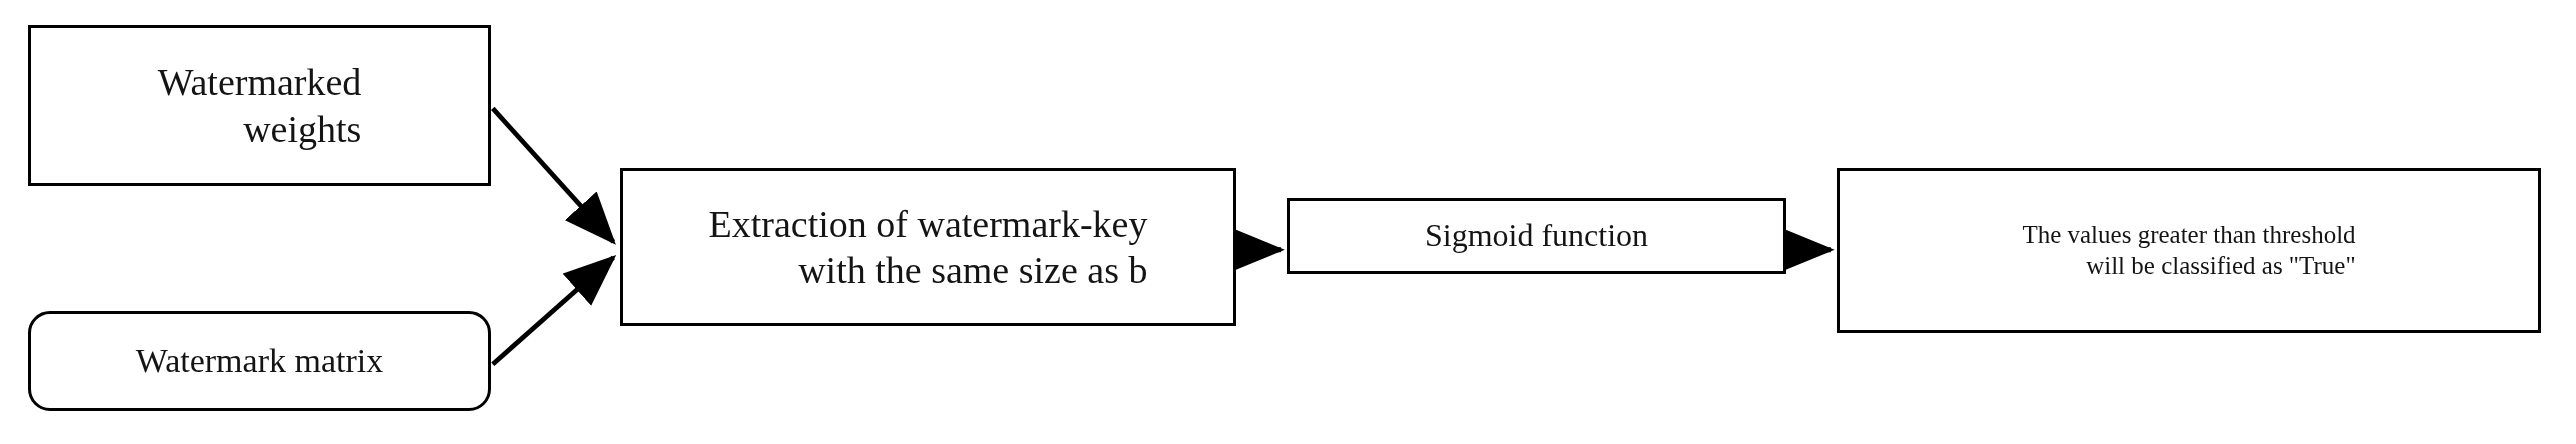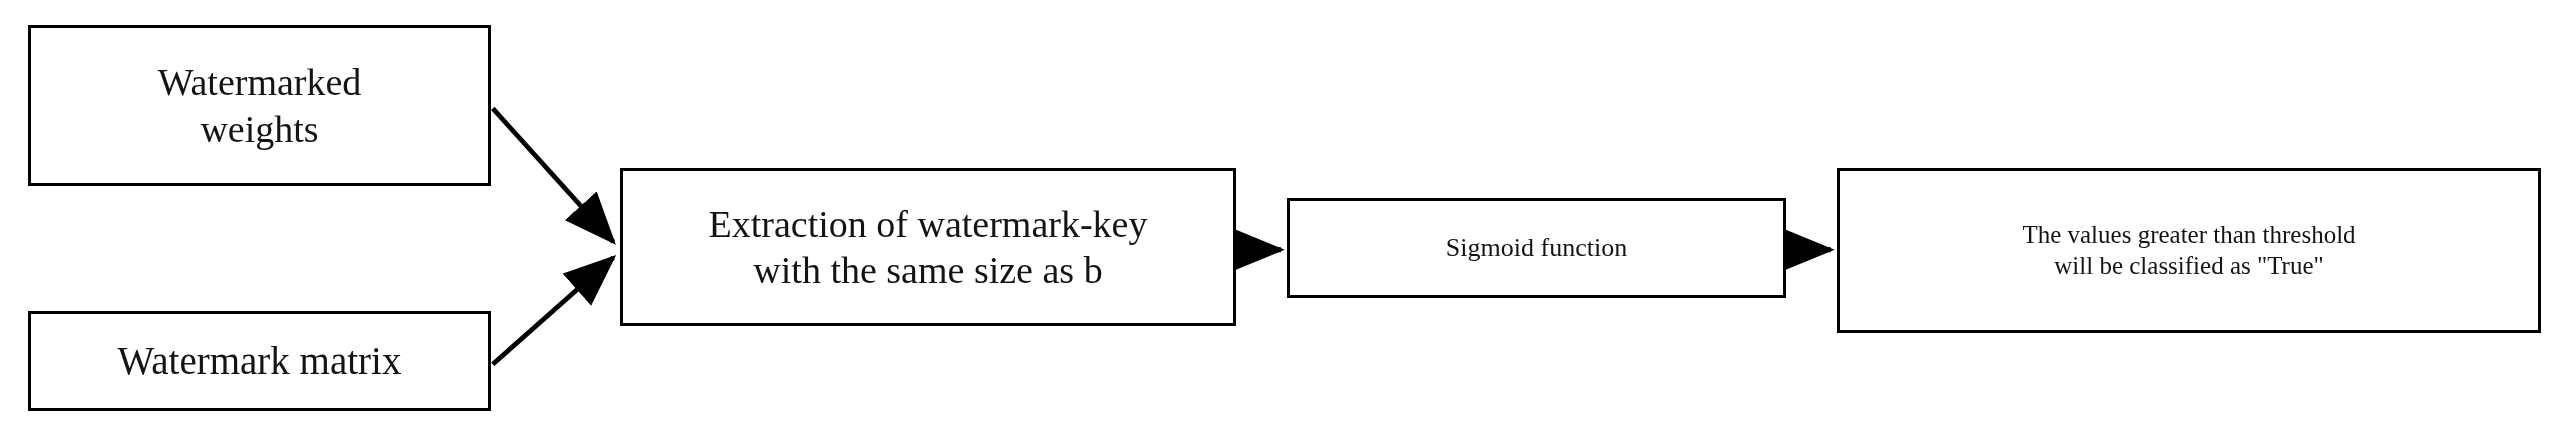--- a/index.html
+++ b/index.html
@@ -28,47 +28,48 @@
     pointer-events: none;
   }
   .node-box {
     position: absolute;
     box-sizing: border-box;
     border: 3.5px solid #000000;
     background: #ffffff;
     display: flex;
     align-items: center;
     justify-content: center;
-    text-align: center;
+    text-align: right;
     line-height: 1.22;
     color: #141414;
     z-index: 2;
   }
   .node-label {
     display: block;
     padding: 0 12px;
     white-space: pre-line;
   }
 
   
   #node-watermarked-weights {
     left: 28px;  top: 25px;  width: 463px; height: 161px;
     font-size: 38px;
   }
   #node-watermark-matrix {
     left: 28px;  top: 311px; width: 463px; height: 100px;
-    font-size: 39px;
+    font-size: 34px;
+    border-radius: 22px;
   }
   #node-extraction {
     left: 620px; top: 168px; width: 616px; height: 158px;
     font-size: 38px;
   }
   #node-sigmoid {
-    left: 1287px; top: 198px; width: 499px; height: 100px;
-    font-size: 26px;
+    left: 1287px; top: 198px; width: 499px; height: 76px;
+    font-size: 32px;
   }
   #node-threshold {
     left: 1837px; top: 168px; width: 704px; height: 165px;
     font-size: 25px;
   }
 </style>
 </head>
 <body>
 
 <div id="diagram-canvas">

